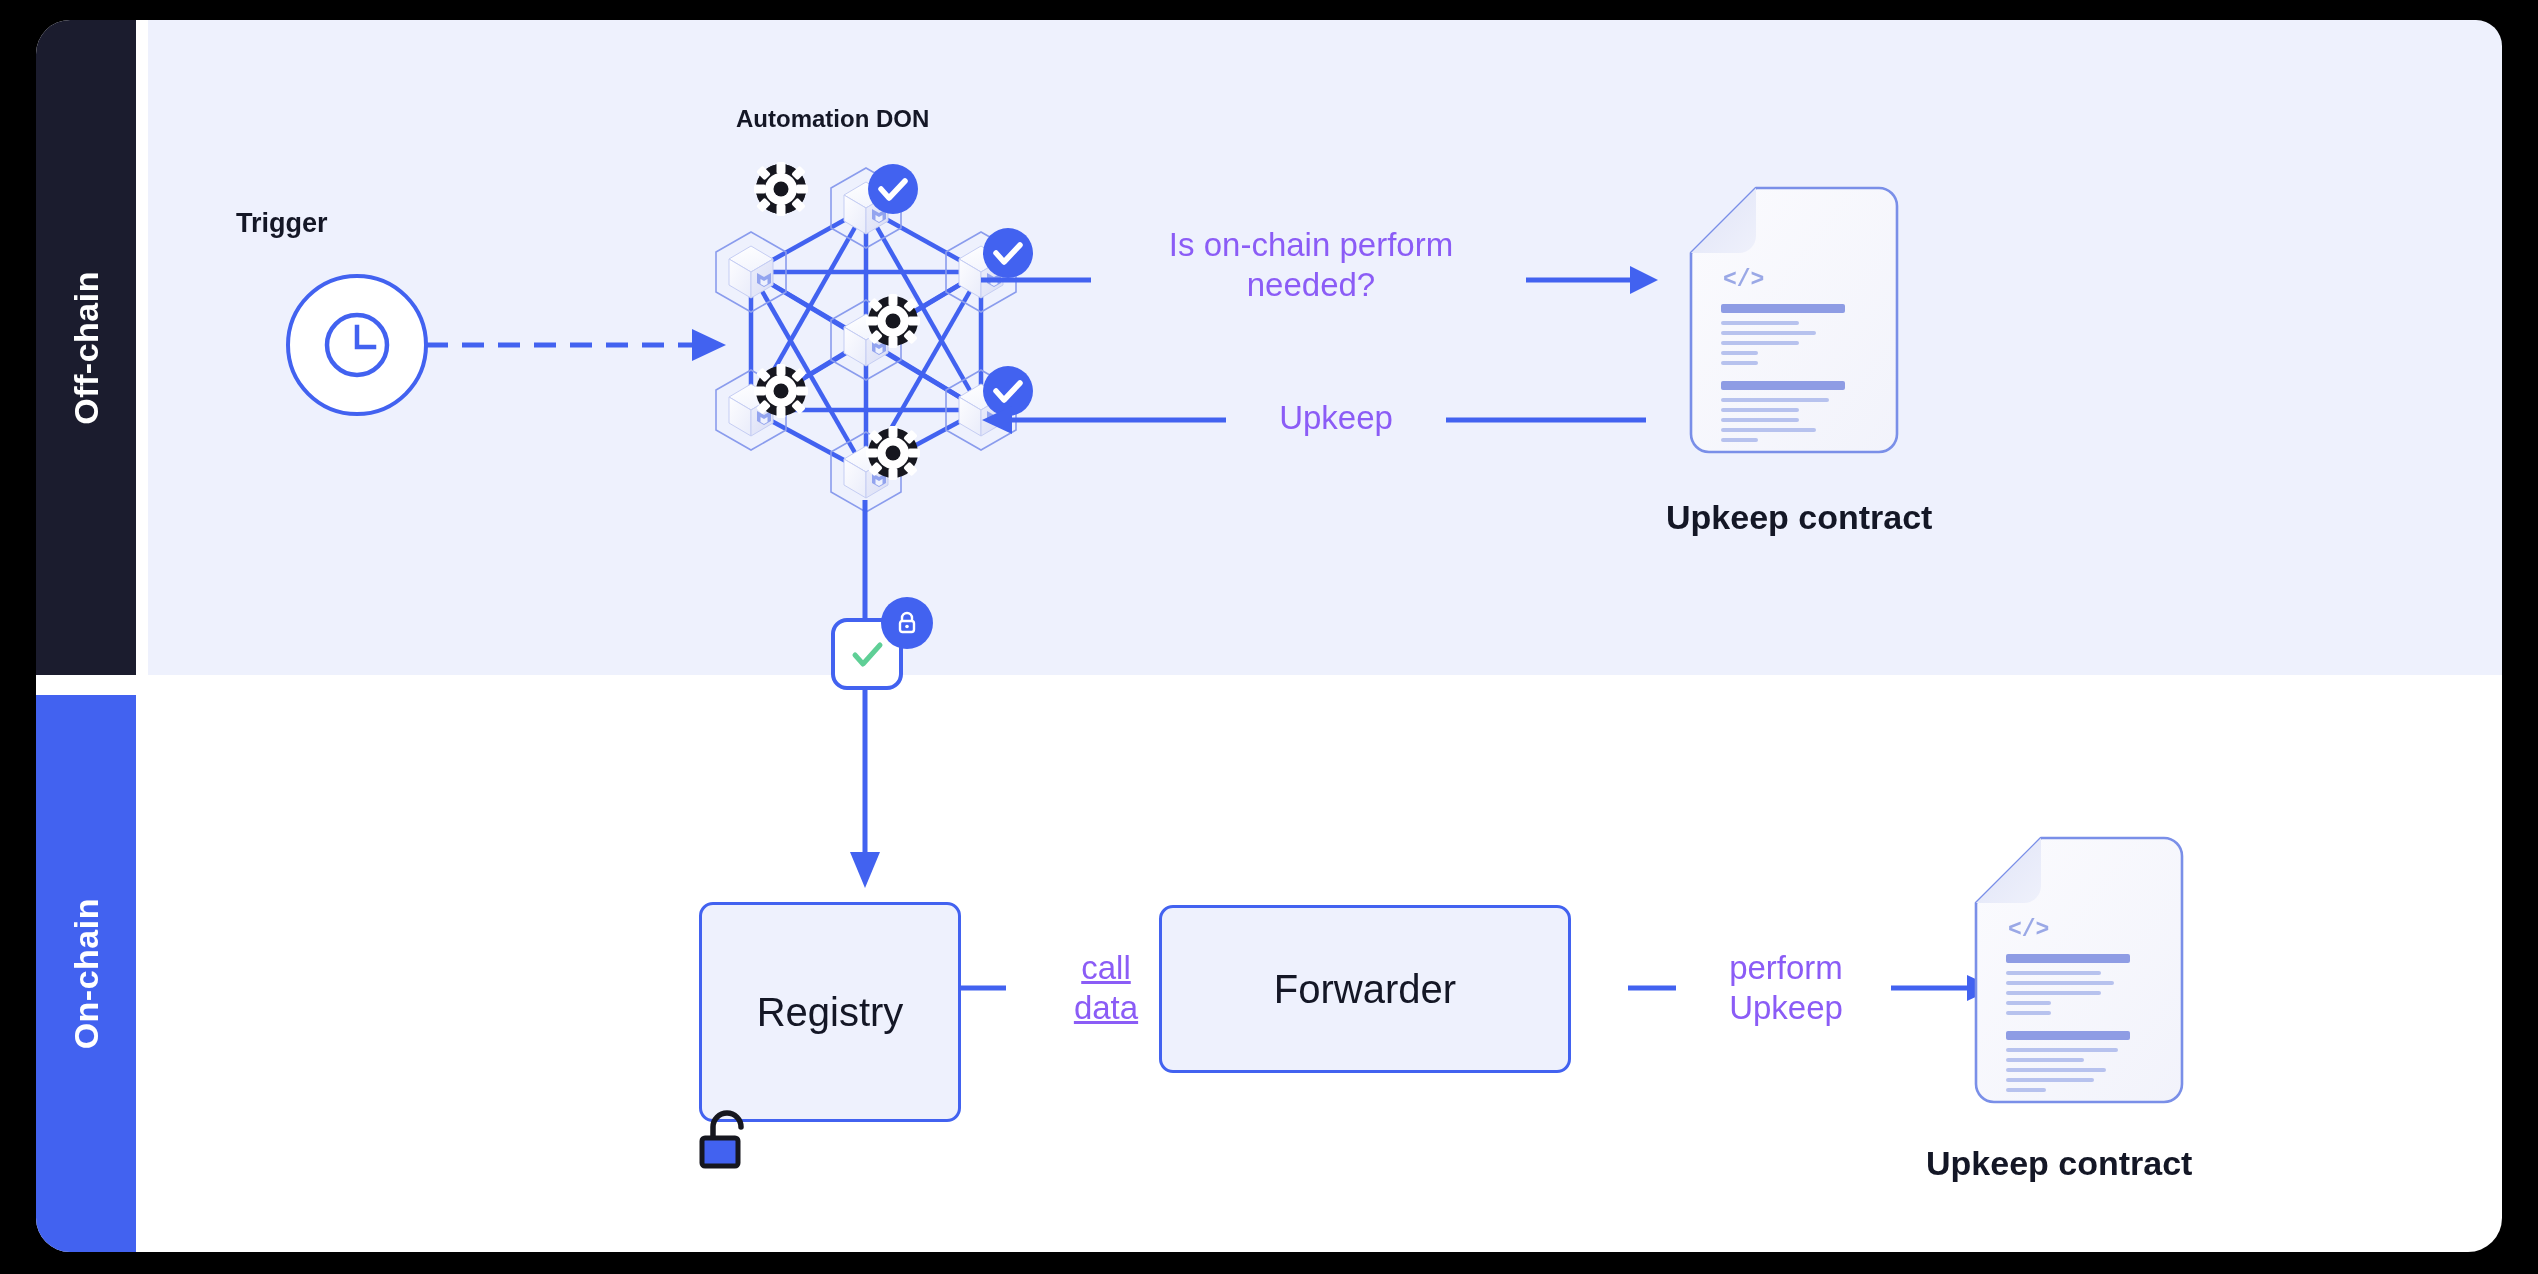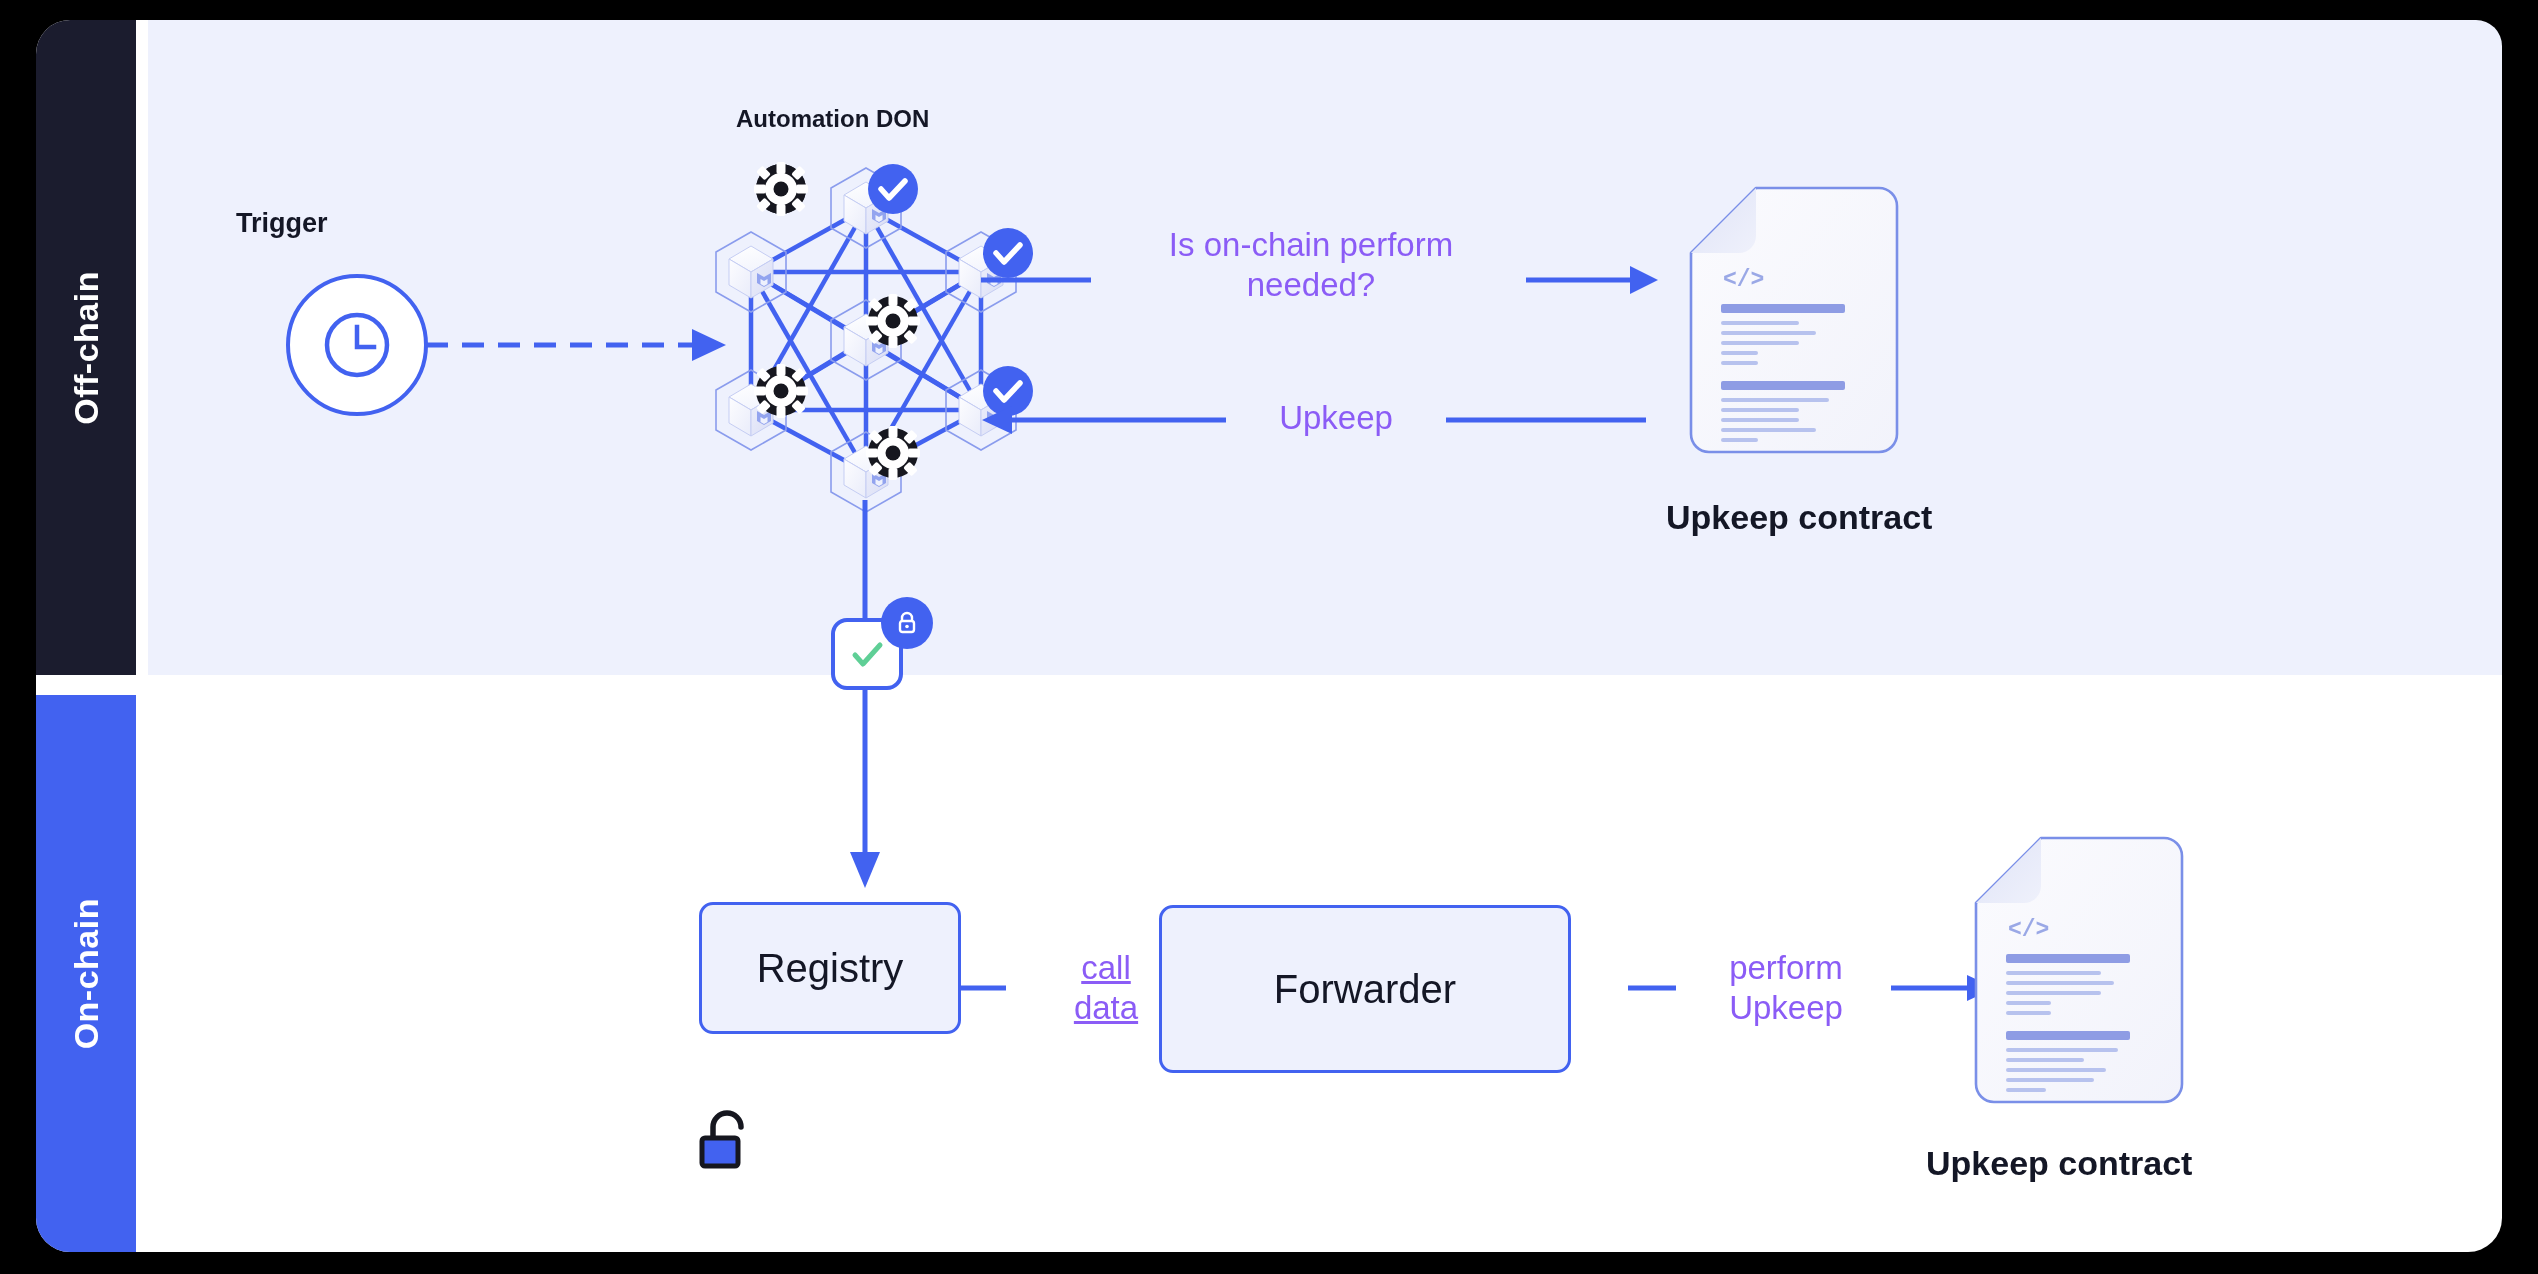--- a/index.html
+++ b/index.html
@@ -359,21 +359,21 @@
     </div>
     <div class="lock-badge">
       <svg width="28" height="28" viewBox="0 0 28 28">
         <path d="M9 12 V9 a5 5 0 0 1 10 0 v3" fill="none" stroke="#ffffff" stroke-width="2.4"></path>
         <rect x="7" y="12" width="14" height="11" rx="2.4" fill="none" stroke="#ffffff" stroke-width="2.4"></rect>
         <circle cx="14" cy="17.5" r="1.8" fill="#ffffff"></circle>
       </svg>
     </div>
 
 
-    <div class="proc-box" style="left:663px; top:882px; width:262px; height:132px;text-align:center;">
+    <div class="proc-box" style="left:663px; top:882px; width:262px; height:220px;text-align:center;">
       <span>Registry</span>
     </div>
 
     <svg class="abs" style="left:660px; top:1088px;" width="60" height="66" viewBox="0 0 60 66">
       <path d="M17 30 V19 a14 14 0 0 1 28 0" fill="none" stroke="#16171f" stroke-width="5.5" stroke-linecap="round"></path>
       <rect x="6" y="30" width="36" height="28" rx="3" fill="#4262f0" stroke="#16171f" stroke-width="5"></rect>
     </svg>
 
     <svg class="abs" style="left:922px; top:948px;" width="60" height="40">
       <line x1="0" y1="20" x2="48" y2="20" stroke="#4262f0" stroke-width="5"></line>

